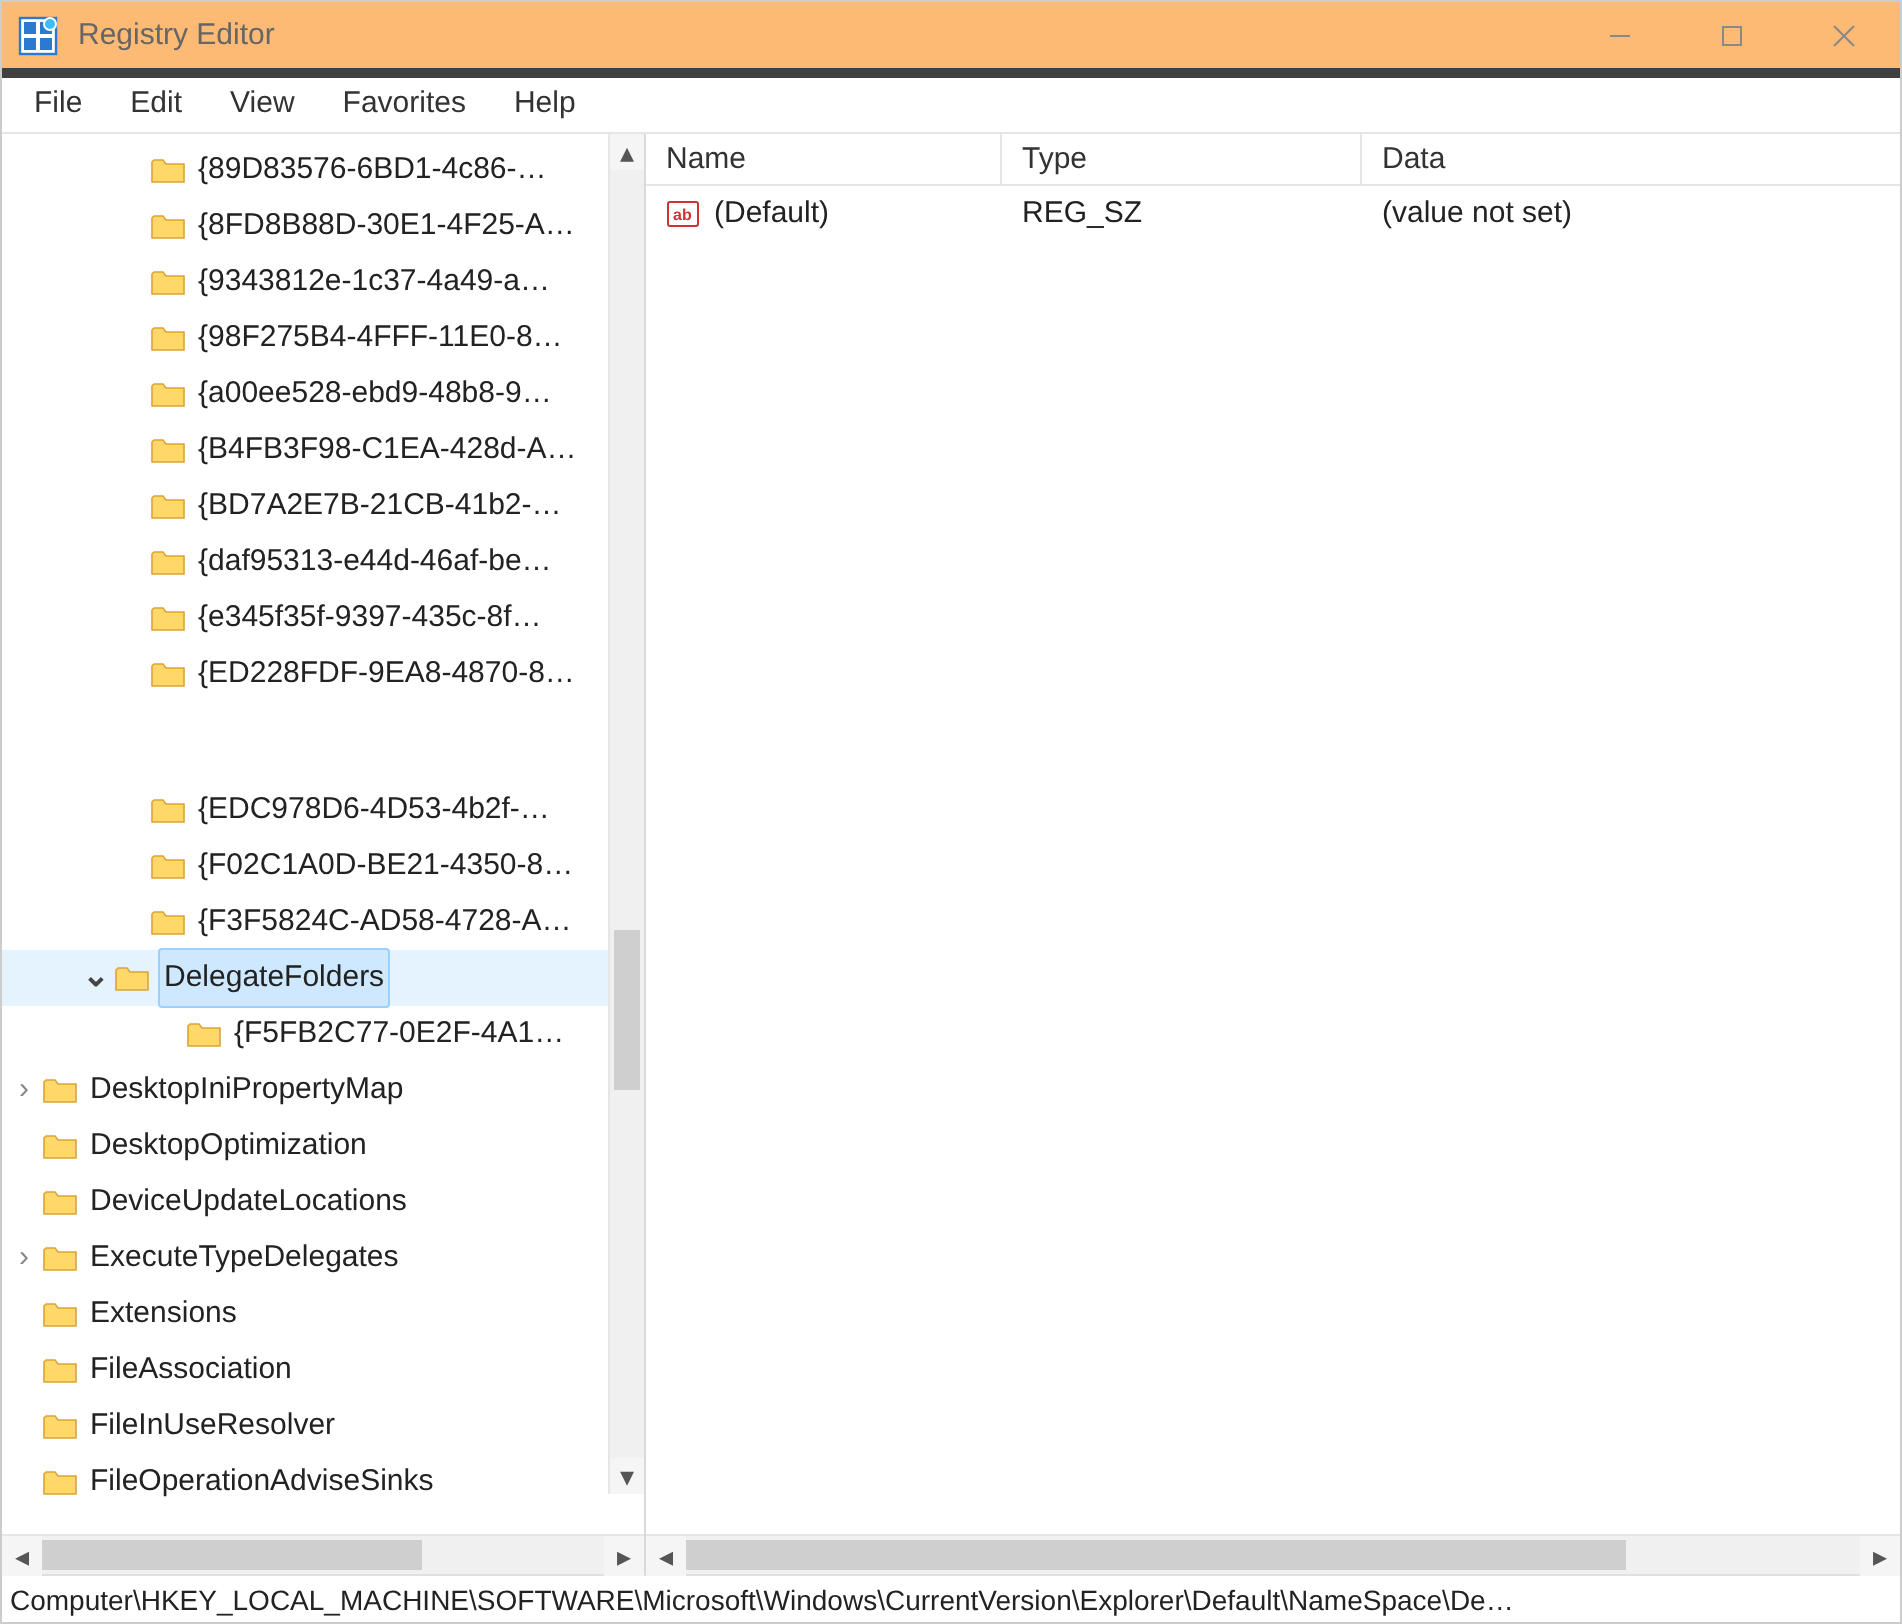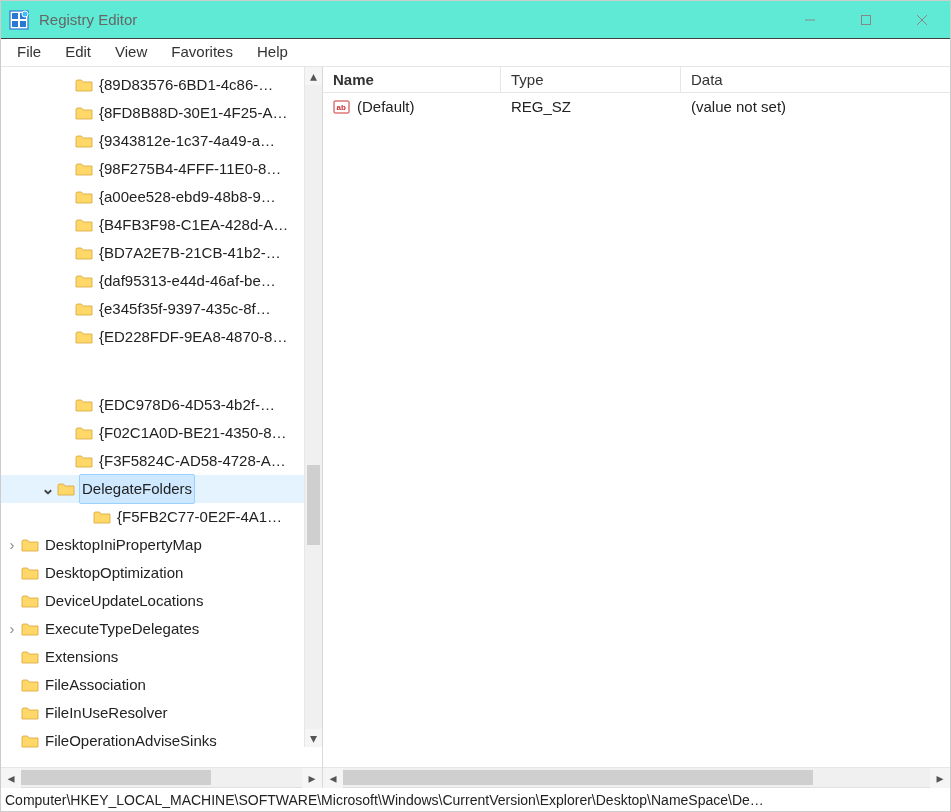--- a/index.html
+++ b/index.html
@@ -8,21 +8,21 @@
     width: 951px; height: 812px;
     font-family: "Segoe UI", Tahoma, Arial, sans-serif;
     font-size: 14px;
     color: #222;
     background: #fff;
     overflow: hidden;
   }
   .window { width: 951px; height: 812px; display: flex; flex-direction: column; border: 1px solid #ccc; }
   .titlebar {
     height: 38px; display: flex; align-items: center;
-    background: #5eead4; border-bottom: 1px solid #404040;
+    background: #fdba74; border-bottom: 5px solid #404040;
   }
   .titlebar .app-icon {
     width: 20px; height: 20px; margin: 0 10px 0 8px;
     display: inline-block;
   }
   .titlebar .title { color: #666; font-size: 15px; flex: 0 0 auto; }
   .titlebar .spacer { flex: 1 1 auto; }
   .winbtns { display: flex; }
   .winbtn {
     width: 56px; height: 38px; display: flex; align-items: center; justify-content: center;
@@ -95,21 +95,21 @@
   .vscroll .varrow.up { top:0; }
   .vscroll .varrow.down { bottom:0; }
   .vscroll .vtrack { position:absolute; top:18px; bottom:18px; left:0; right:0; background:#f0f0f0;}
   .vscroll .vthumb { position:absolute; left:2px; right:2px; top:380px; height:80px; background:#cfcfcf;}
   .list-pane { flex: 1 1 auto; display:flex; flex-direction:column; min-width:0; }
   .list-header {
     display:flex; height:26px; align-items:center; border-bottom:1px solid #e6e6e6;
     font-size:15px; color:#333;
   }
   .list-header .col { padding:0 10px; border-right:1px solid #e6e6e6; height:100%; display:flex; align-items:center;}
-  .col-name { width:178px;font-weight:bold; }
+  .col-name { width:178px; }
   .col-type { width:180px; }
   .col-data { flex:1 1 auto; border-right:none !important;}
   .list-body { flex:1 1 auto; overflow:hidden; }
   .list-row { display:flex; height:26px; align-items:center; font-size:15px; }
   .list-row .cell { padding:0 10px; }
   .cell-name { width:178px; display:flex; align-items:flex-end; gap:6px;}
   .cell-type { width:180px; }
   .cell-data { flex:1 1 auto; }
   .value-icon { width:18px; height:16px; flex:0 0 18px; display:inline-flex; align-items:center; justify-content:center;}
   .statusbar {
@@ -465,16 +465,16 @@
         <div class="track">
             <div class="thumb"></div>
           </div>
         <div class="arrow right">▸</div>
       </div>
     </div>
 
   </div>
 
   <div class="statusbar">
-    <span>Computer\HKEY_LOCAL_MACHINE\SOFTWARE\Microsoft\Windows\CurrentVersion\Explorer\Desktop\NameSpace\De…</span>
+    <span>Computer\HKEY_LOCAL_MACHINE\SOFTWARE\Microsoft\Windows\CurrentVersion\Explorer\Default\NameSpace\De…</span>
   </div>
 
 </div>
 
 </body></html>

